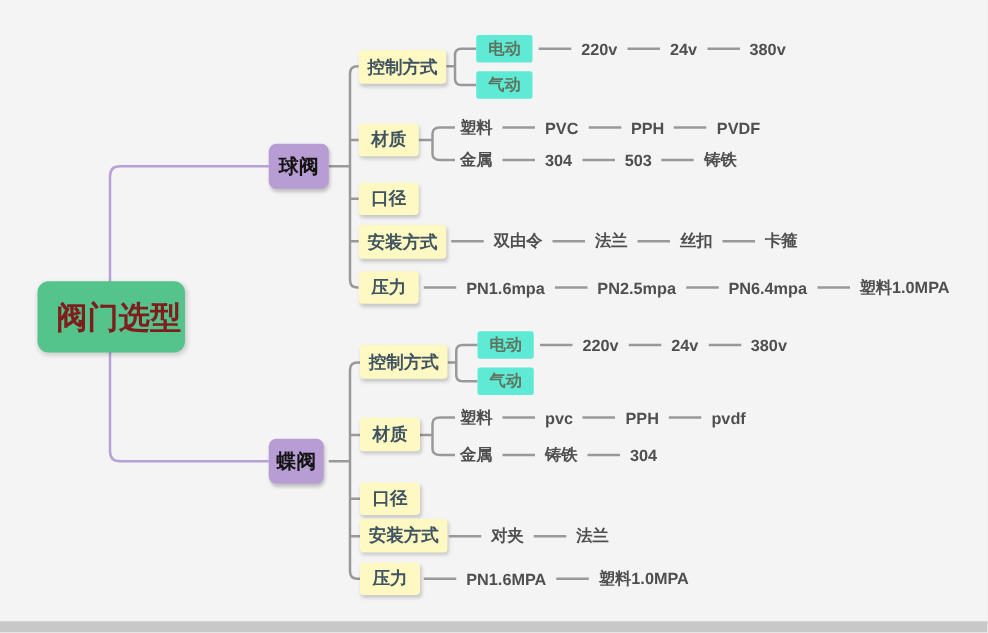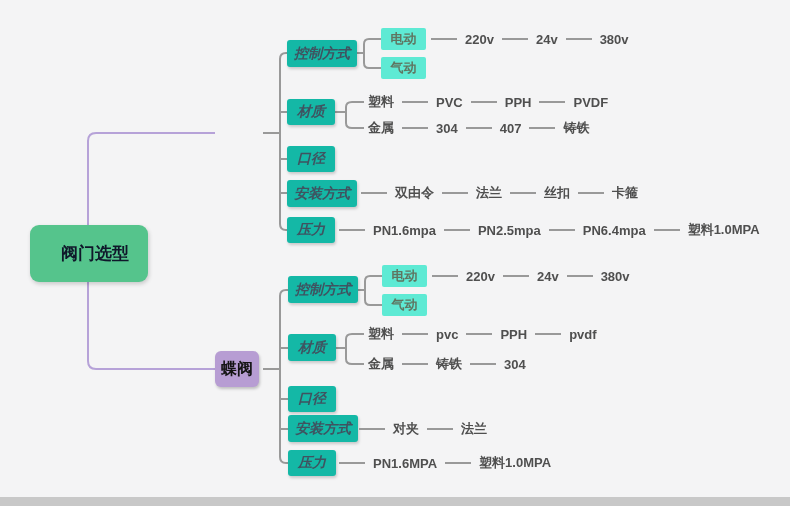--- a/index.html
+++ b/index.html
@@ -7,32 +7,31 @@
   #canvas{
     position:relative;width:790px;height:506px;margin:0 auto;
     background:#f4f4f5;overflow:hidden;
   }
   svg.lines{position:absolute;left:0;top:0;pointer-events:none;}
   .box{
     position:absolute;display:flex;align-items:center;justify-content:center;
     box-sizing:border-box;font-weight:bold;white-space:nowrap;
   }
   .root{
-    background:#55c48c;color:#0f172a;font-size:17px;border-radius:9px;
+    background:#55c48c;color:#7f1d1d;font-size:25px;border-radius:9px;
     box-shadow:1px 2px 4px rgba(0,0,0,.18);
     padding-left:12px;
   }
   .branch{
     background:#b79dd3;color:#141414;font-size:16px;border-radius:6px;
     box-shadow:1px 2px 3px rgba(0,0,0,.22);
   }
   .topic{
-    background:#14b8a6;color:#3f5360;font-size:14px;border-radius:3px;
+    background:#fef9c3;color:#3f5360;font-size:14px;border-radius:3px;
     box-shadow:1px 2px 3px rgba(0,0,0,.18);
-    font-style:italic;
   }
   .leaf{
     background:#5eead4;color:#5f7561;font-size:13px;border-radius:2px;
   }
   .chain{
     position:absolute;display:flex;align-items:center;gap:8px;height:20px;
     transform:translateY(-50%);white-space:nowrap;
   }
   .cline{width:26px;height:2px;background:#999999;flex:none;}
   .ctext{font-weight:bold;color:#4f4f4f;font-size:13px;}
@@ -68,20 +67,21 @@
       <path d="M280 429 H288"></path>
       <path d="M358 290 H365"></path>
       <path d="M382 276 H370 Q365 276 365 281 V300 Q365 305 370 305 H382"></path>
       <path d="M336 348 H346"></path>
       <path d="M364 334 H352 Q346 334 346 339 V359 Q346 364 352 364 H364"></path>
     </g>
   </svg>
 
   <div class="box root" style="left:30px;top:225px;width:118px;height:57px">阀门选型</div>
 
+  <div class="box branch" style="left:215px;top:115px;width:48px;height:36px">球阀</div>
   <div class="box branch" style="left:215px;top:351px;width:44px;height:36px">蝶阀</div>
 
   <div class="box topic" style="left:287px;top:40px;width:70px;height:27px">控制方式</div>
   <div class="box topic" style="left:287px;top:99px;width:48px;height:26px">材质</div>
   <div class="box topic" style="left:287px;top:146px;width:48px;height:26px">口径</div>
   <div class="box topic" style="left:287px;top:180px;width:70px;height:27px">安装方式</div>
   <div class="box topic" style="left:287px;top:217px;width:48px;height:26px">压力</div>
 
   <div class="box leaf" style="left:381px;top:28px;width:45px;height:22px">电动</div>
   <div class="box leaf" style="left:381px;top:57px;width:45px;height:22px">气动</div>
@@ -103,21 +103,21 @@
     <span class="ctext">PPH</span>
     <i class="cline"></i>
     <span class="ctext">PVDF</span>
   </div>
 
   <div class="chain" style="left:368px;top:128px">
     <span class="ctext">金属</span>
     <i class="cline"></i>
     <span class="ctext">304</span>
     <i class="cline"></i>
-    <span class="ctext">407</span>
+    <span class="ctext">503</span>
     <i class="cline"></i>
     <span class="ctext">铸铁</span>
   </div>
 
   <div class="chain" style="left:361px;top:193px">
     <i class="cline"></i>
     <span class="ctext">双由令</span>
     <i class="cline"></i>
     <span class="ctext">法兰</span>
     <i class="cline"></i>

